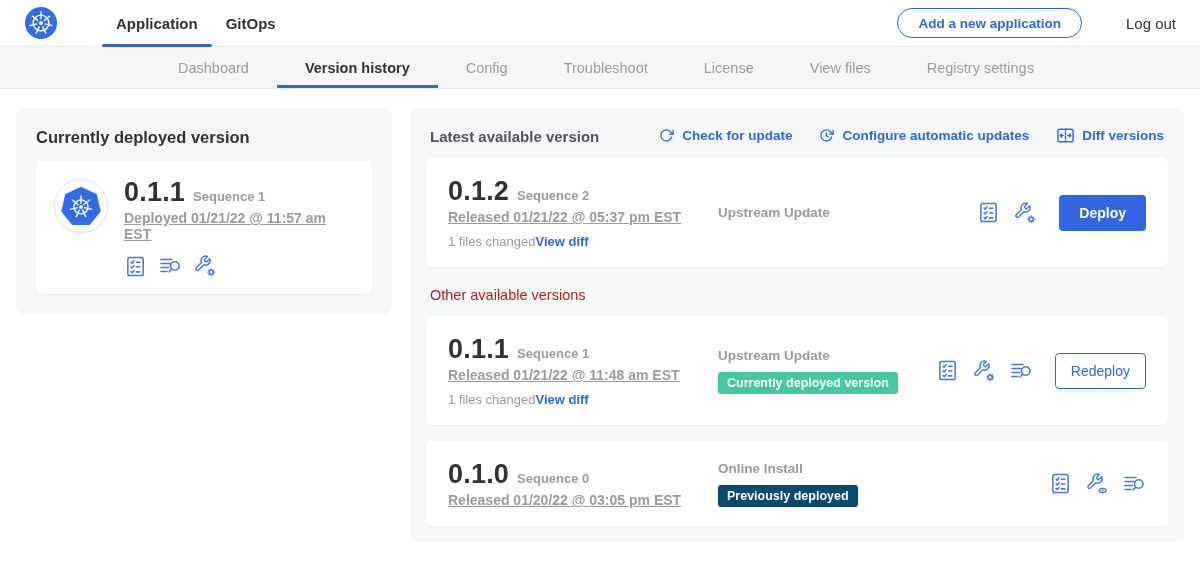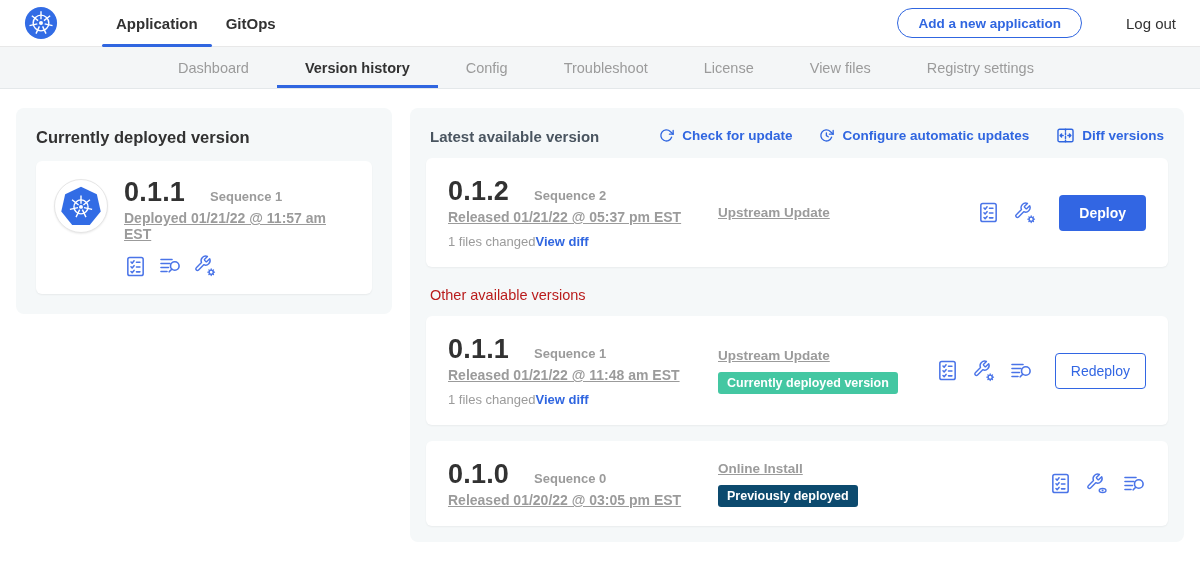--- a/index.html
+++ b/index.html
@@ -24,21 +24,21 @@
   
   .main { display:flex; align-items:flex-start; gap:18px; padding:19px 16px; }
   .panel { background:#f5f8f9; border-radius:8px; }
   .left-panel { width:376px; padding:14px 20px 20px; }
   .left-panel h2 { font-size:16.5px; font-weight:700; color:#323232; margin:6px 0 14px; }
   .deployed-card { background:#fff; border-radius:6px; box-shadow:0 1px 2px rgba(0,0,0,.06); padding:16px 20px 16px 18px; display:flex; gap:16px; }
   .app-logo { width:54px; height:54px; border-radius:50%; background:#fff; border:1px solid #e6e6e6; box-shadow:0 1px 2px rgba(0,0,0,.08); display:flex; align-items:center; justify-content:center; flex:none; margin-top:2px; }
   .dep-body { flex:1; }
   .ver-line { display:flex; align-items:baseline; }
   .ver-num { font-size:27px; font-weight:800; color:#323232; letter-spacing:.2px; }
-  .ver-seq { font-size:13px; color:#9b9b9b; margin-left:25px; font-weight:600; }
+  .ver-seq { font-size:13px; color:#9b9b9b; margin-left:8px; font-weight:600; }
   .muted-line { font-size:14px; color:#9b9b9b; font-weight:600; margin-top:2px;text-decoration:underline; }
   .icon-row { display:flex; align-items:center; gap:11px; margin-top:12px; color:#4a74e8; }
   .icon-row .ic { cursor:pointer; display:flex; }
 
   
   .right-panel { flex:1; padding:14px 16px 16px; }
   .vp-header { display:flex; justify-content:space-between; align-items:flex-end; margin:4px 4px 13px; }
   .vp-title { font-size:15px; font-weight:600; color:#4a5560; }
   .vp-actions { display:flex; gap:27px; }
   .vp-action { display:flex; align-items:center; gap:7px; color:#3066e0; font-size:13.5px; font-weight:700; cursor:pointer; }
@@ -46,21 +46,21 @@
 
   .version-card { background:#fff; border-radius:6px; box-shadow:0 1px 2px rgba(0,0,0,.05); padding:18px 22px; display:grid; grid-template-columns:258px 1fr auto; align-items:center; }
   .vc-latest { margin-bottom:20px; }
   .other-title { font-size:14.5px; color:#b91c1c; margin:8px 4px 13px; }
   .vc-other { margin-bottom:16px; }
   .vc-last { margin-bottom:0; }
 
   .vc-files { font-size:13px; color:#9b9b9b; margin-top:9px; display:flex; align-items:baseline; gap:0; }
   .view-diff { color:#3066e0; font-weight:700; cursor:pointer; }
   .vc-mid { padding-left:12px; }
-  .vc-source { font-size:13.5px; font-weight:700; color:#9b9b9b;text-decoration:underline; }
+  .vc-source { font-size:13.5px; font-weight:700; color:#9b9b9b; }
   .badge { display:inline-block; margin-top:9px; font-size:12.5px; font-weight:700; color:#fff; padding:4px 9px; border-radius:3px; }
   .badge-green { background:#44c7a2; }
   .badge-gray { background:#0c4a6e; }
   .vc-right { display:flex; align-items:center; gap:13px; color:#4a74e8; }
   .vc-right .ic { cursor:pointer; display:flex; }
   .btn-solid { margin-left:9px; background:#3266e3; color:#fff; border:none; border-radius:4px; font-size:14px; font-weight:700; padding:10px 20px; cursor:pointer; font-family:inherit; }
   .btn-outline { margin-left:9px; background:#fff; color:#3266e3; border:1.5px solid #3266e3; border-radius:4px; font-size:14px; font-weight:400; padding:9px 15px; cursor:pointer; font-family:inherit; }
 </style>
 </head>
 <body>

